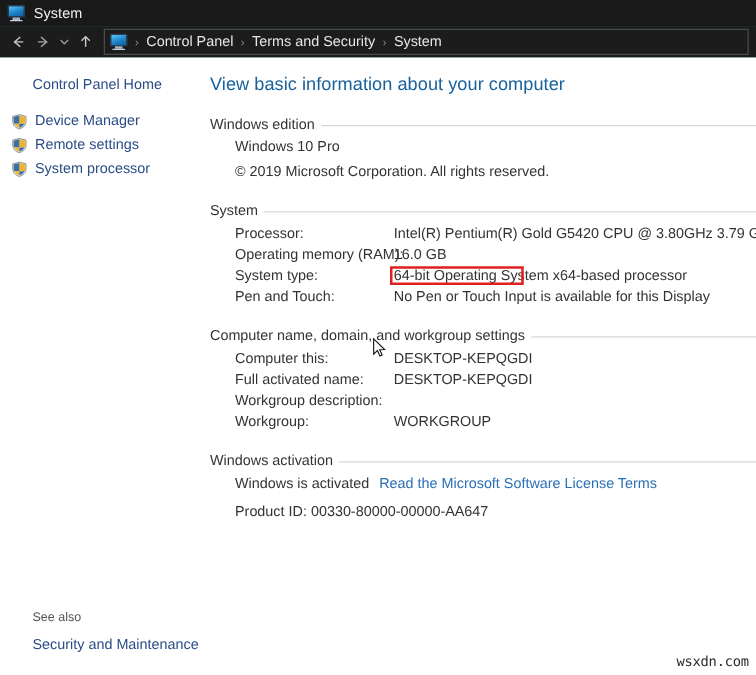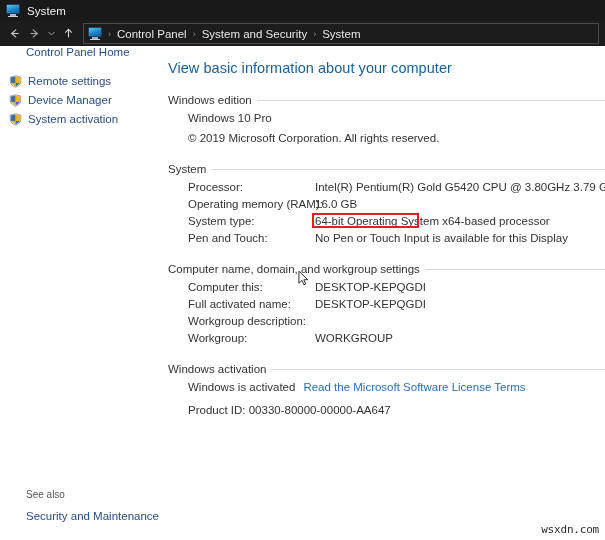--- a/index.html
+++ b/index.html
@@ -108,20 +108,21 @@
     height: 494px;
     background: #ffffff;
     display: flex;
   }
 
   
   #sidebar {
     width: 160px;
     flex: 0 0 160px;
     position: relative;
+    padding-top: 16px;
   }
   .cp-home {
     color: #2a4c87;
     font-size: 11.5px;
     padding-left: 26px;
     margin-bottom: 14px;
     cursor: pointer;
   }
   .side-item {
     display: flex;
@@ -301,30 +302,43 @@
 
     <div id="addressbar">
       <span class="monitor-icon" style="margin-right:1px;">
         <span class="screen"></span>
           <span class="stand"></span>
           <span class="base"></span>
       </span>
       <span class="crumb-sep">›</span>
       <span class="crumb">Control Panel</span>
       <span class="crumb-sep">›</span>
-      <span class="crumb">System and Security</span>
+      <span class="crumb">Terms and Security</span>
       <span class="crumb-sep">›</span>
       <span class="crumb">System</span>
     </div>
   </div>
 
   <div id="content">
 
     <div id="sidebar">
       <div class="cp-home">Control Panel Home</div>
+
+      <div class="side-item">
+        <span class="shield-icon">
+          <svg width="13" height="13" viewBox="0 0 16 16">
+            <path d="M8 1 L14.5 2.6 V7.4 C14.5 11.2 11.6 13.8 8 15 C4.4 13.8 1.5 11.2 1.5 7.4 V2.6 Z" fill="#ffffff" stroke="#6a6a6a" stroke-width="0.8"></path>
+            <path d="M8 1.8 L13.7 3.2 V7.4 C13.7 8.3 13.5 9.1 13.2 9.8 H8 Z" fill="#f0b323"></path>
+            <path d="M8 1.8 L2.3 3.2 V7.4 C2.3 8.3 2.5 9.1 2.8 9.8 H8 Z" fill="#3a6ea5"></path>
+            <path d="M2.8 9.8 H8 V14.1 C5.8 13.2 3.9 11.7 2.8 9.8 Z" fill="#f0b323"></path>
+            <path d="M13.2 9.8 H8 V14.1 C10.2 13.2 12.1 11.7 13.2 9.8 Z" fill="#3a6ea5"></path>
+          </svg>
+        </span>
+        <span class="lbl">Device Manager</span>
+      </div>
 
       <div class="side-item">
         <span class="shield-icon">
           <svg width="13" height="13" viewBox="0 0 16 16">
             <path d="M8 1 L14.5 2.6 V7.4 C14.5 11.2 11.6 13.8 8 15 C4.4 13.8 1.5 11.2 1.5 7.4 V2.6 Z" fill="#ffffff" stroke="#6a6a6a" stroke-width="0.8"></path>
             <path d="M8 1.8 L13.7 3.2 V7.4 C13.7 8.3 13.5 9.1 13.2 9.8 H8 Z" fill="#f0b323"></path>
             <path d="M8 1.8 L2.3 3.2 V7.4 C2.3 8.3 2.5 9.1 2.8 9.8 H8 Z" fill="#3a6ea5"></path>
             <path d="M2.8 9.8 H8 V14.1 C5.8 13.2 3.9 11.7 2.8 9.8 Z" fill="#f0b323"></path>
             <path d="M13.2 9.8 H8 V14.1 C10.2 13.2 12.1 11.7 13.2 9.8 Z" fill="#3a6ea5"></path>
           </svg>
@@ -335,34 +349,21 @@
       <div class="side-item">
         <span class="shield-icon">
           <svg width="13" height="13" viewBox="0 0 16 16">
             <path d="M8 1 L14.5 2.6 V7.4 C14.5 11.2 11.6 13.8 8 15 C4.4 13.8 1.5 11.2 1.5 7.4 V2.6 Z" fill="#ffffff" stroke="#6a6a6a" stroke-width="0.8"></path>
             <path d="M8 1.8 L13.7 3.2 V7.4 C13.7 8.3 13.5 9.1 13.2 9.8 H8 Z" fill="#f0b323"></path>
             <path d="M8 1.8 L2.3 3.2 V7.4 C2.3 8.3 2.5 9.1 2.8 9.8 H8 Z" fill="#3a6ea5"></path>
             <path d="M2.8 9.8 H8 V14.1 C5.8 13.2 3.9 11.7 2.8 9.8 Z" fill="#f0b323"></path>
             <path d="M13.2 9.8 H8 V14.1 C10.2 13.2 12.1 11.7 13.2 9.8 Z" fill="#3a6ea5"></path>
           </svg>
         </span>
-        <span class="lbl">Device Manager</span>
-      </div>
-
-      <div class="side-item">
-        <span class="shield-icon">
-          <svg width="13" height="13" viewBox="0 0 16 16">
-            <path d="M8 1 L14.5 2.6 V7.4 C14.5 11.2 11.6 13.8 8 15 C4.4 13.8 1.5 11.2 1.5 7.4 V2.6 Z" fill="#ffffff" stroke="#6a6a6a" stroke-width="0.8"></path>
-            <path d="M8 1.8 L13.7 3.2 V7.4 C13.7 8.3 13.5 9.1 13.2 9.8 H8 Z" fill="#f0b323"></path>
-            <path d="M8 1.8 L2.3 3.2 V7.4 C2.3 8.3 2.5 9.1 2.8 9.8 H8 Z" fill="#3a6ea5"></path>
-            <path d="M2.8 9.8 H8 V14.1 C5.8 13.2 3.9 11.7 2.8 9.8 Z" fill="#f0b323"></path>
-            <path d="M13.2 9.8 H8 V14.1 C10.2 13.2 12.1 11.7 13.2 9.8 Z" fill="#3a6ea5"></path>
-          </svg>
-        </span>
-        <span class="lbl">System activation</span>
+        <span class="lbl">System processor</span>
       </div>
 
 
       <div id="seealso">
         <div class="sa-title">See also</div>
         <div class="sa-link">Security and Maintenance</div>
       </div>
     </div>
 
     <div id="main">

